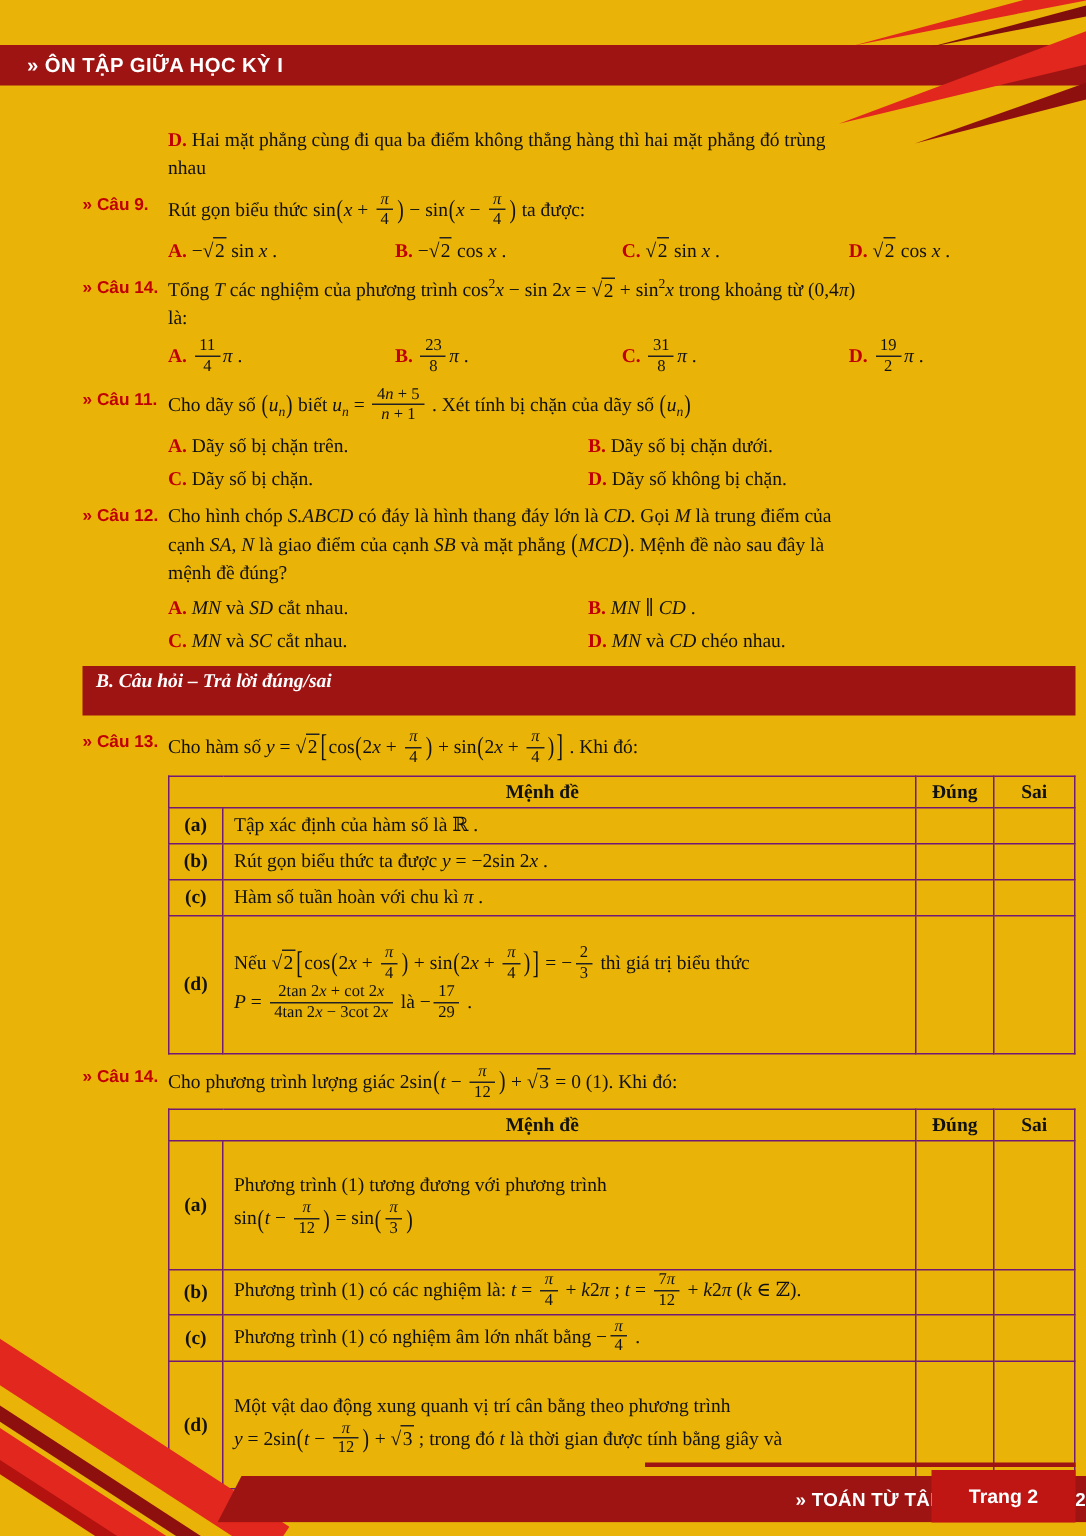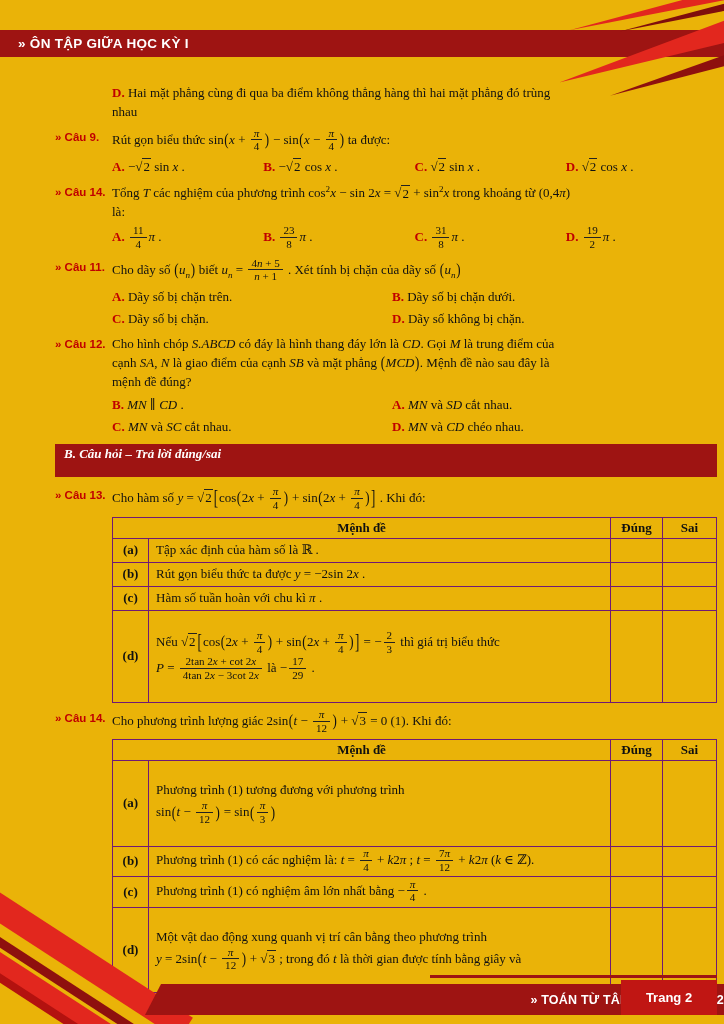--- a/index.html
+++ b/index.html
@@ -138,22 +138,22 @@
           <div class="opt"><span class="ok">D.</span> <span>Dãy số không bị chặn.</span></div>
         </div>
       </div>
     </div>
 
     <div class="q">
       <div class="q-label">» Câu 12.</div>
       <div class="q-body">
         <div class="q-text">Cho hình chóp <span class="m">S.ABCD</span> có đáy là hình thang đáy lớn là <span class="m">CD</span>. Gọi <span class="m">M</span> là trung điểm của<br>cạnh <span class="m">SA</span>, <span class="m">N</span> là giao điểm của cạnh <span class="m">SB</span> và mặt phẳng <span class="bp">(</span><span class="m">MCD</span><span class="bp">)</span>. Mệnh đề nào sau đây là<br>mệnh đề đúng?</div>
         <div class="opts2">
+          <div class="opt"><span class="ok">A.</span> <span><span class="m">MN</span> và <span class="m">SD</span> cắt nhau.</span></div>
           <div class="opt"><span class="ok">B.</span> <span><span class="m">MN</span> ∥ <span class="m">CD</span> .</span></div>
-          <div class="opt"><span class="ok">A.</span> <span><span class="m">MN</span> và <span class="m">SD</span> cắt nhau.</span></div>
           <div class="opt"><span class="ok">C.</span> <span><span class="m">MN</span> và <span class="m">SC</span> cắt nhau.</span></div>
           <div class="opt"><span class="ok">D.</span> <span><span class="m">MN</span> và <span class="m">CD</span> chéo nhau.</span></div>
         </div>
       </div>
     </div>
 
     <div class="section-bar"><span>B. Câu hỏi – Trả lời đúng/sai</span></div>
 
     <div class="q">
       <div class="q-label">» Câu 13.</div>

